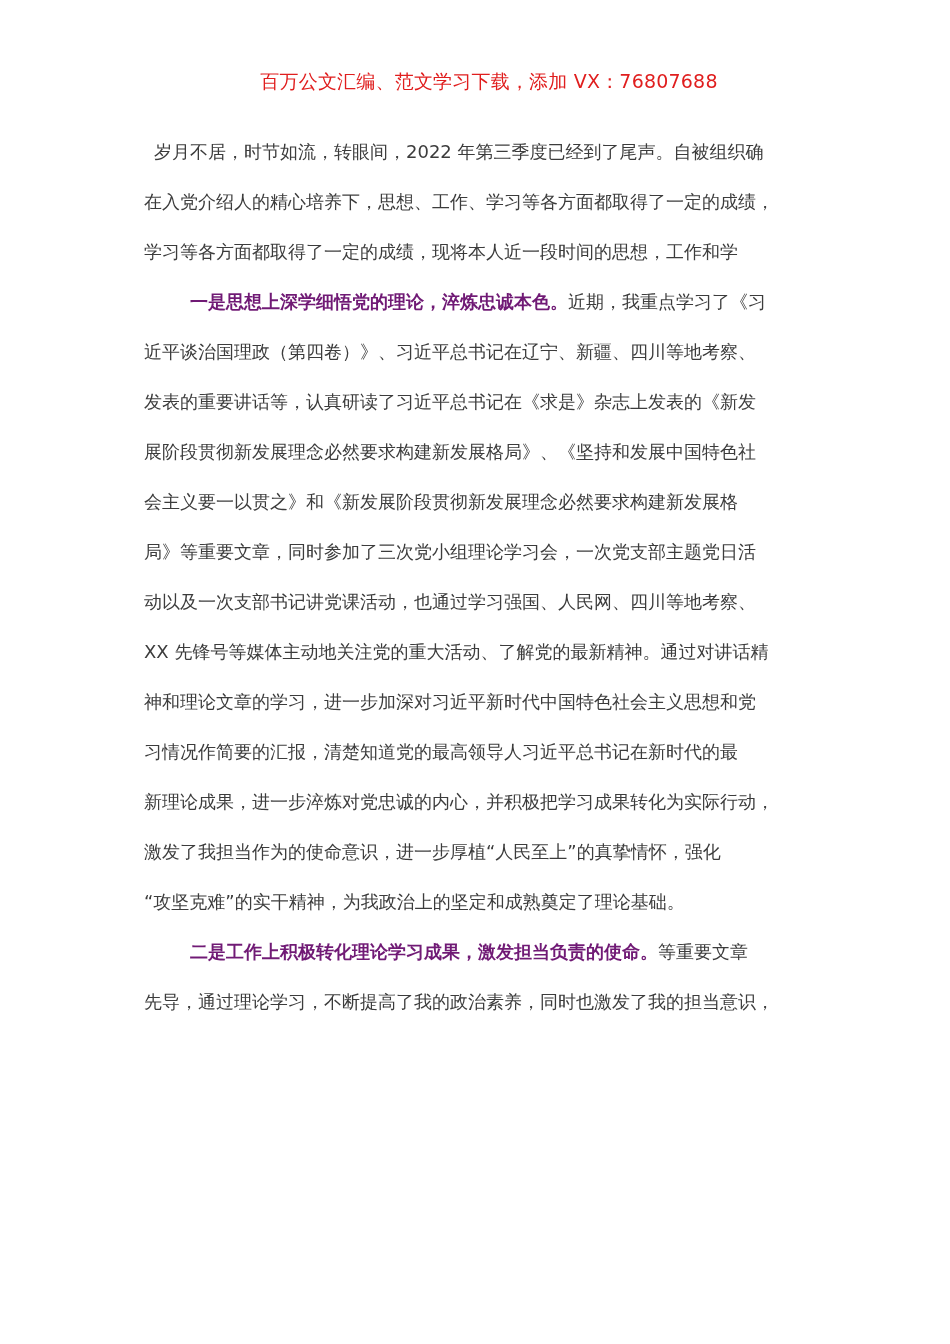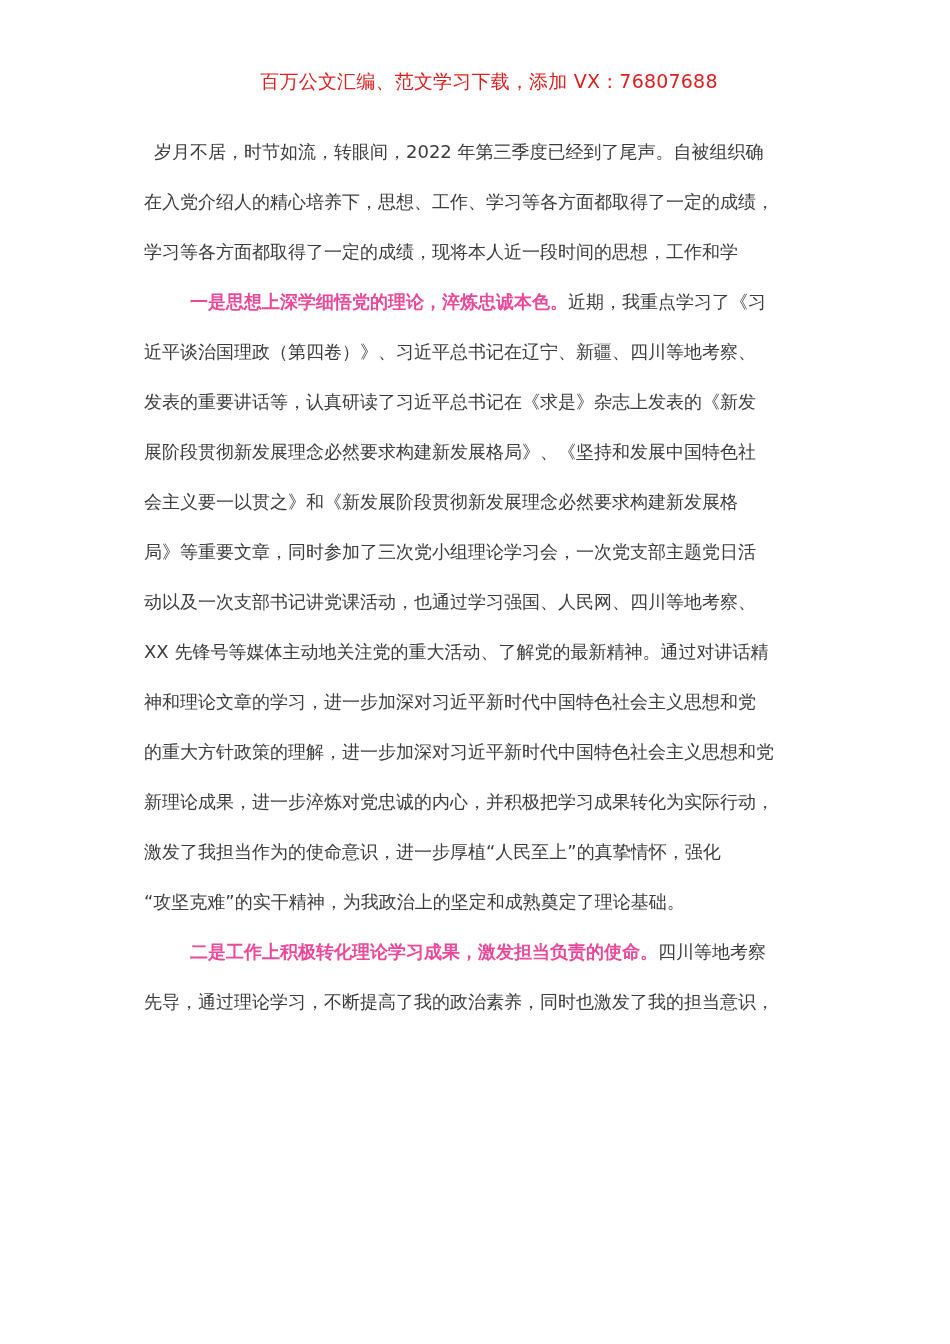--- a/index.html
+++ b/index.html
@@ -46,21 +46,21 @@
       white-space: nowrap;
     }
     .indent {
       padding-left: 46px;
     }
     .indent-small {
       padding-left: 10px;
     }
     .bold {
       font-weight: bold;
-      color: #ec4899;
+      color: #701a75;
     }
   </style>
 </head>
 <body>
 
 <div class="page">
 
   <div class="header-line">百万公文汇编、范文学习下载，添加 VX：76807688</div>
 
   <div class="body-text">
@@ -74,25 +74,25 @@
     <div>
       <div class="line indent"><span class="bold">一是思想上深学细悟党的理论，淬炼忠诚本色。</span><span>近期，我重点学习了《习</span></div>
       <div class="line">近平谈治国理政（第四卷）》、习近平总书记在辽宁、新疆、四川等地考察、</div>
       <div class="line">发表的重要讲话等，认真研读了习近平总书记在《求是》杂志上发表的《新发</div>
       <div class="line">展阶段贯彻新发展理念必然要求构建新发展格局》、《坚持和发展中国特色社</div>
       <div class="line">会主义要一以贯之》和《新发展阶段贯彻新发展理念必然要求构建新发展格</div>
       <div class="line">局》等重要文章，同时参加了三次党小组理论学习会，一次党支部主题党日活</div>
       <div class="line">动以及一次支部书记讲党课活动，也通过学习强国、人民网、四川等地考察、</div>
       <div class="line">XX 先锋号等媒体主动地关注党的重大活动、了解党的最新精神。通过对讲话精</div>
       <div class="line">神和理论文章的学习，进一步加深对习近平新时代中国特色社会主义思想和党</div>
-      <div class="line">的重大方针政策的理解，进一步加深对习近平新时代中国特色社会主义思想和党</div>
+      <div class="line">习情况作简要的汇报，清楚知道党的最高领导人习近平总书记在新时代的最</div>
       <div class="line">新理论成果，进一步淬炼对党忠诚的内心，并积极把学习成果转化为实际行动，</div>
       <div class="line">激发了我担当作为的使命意识，进一步厚植“人民至上”的真挚情怀，强化</div>
       <div class="line">“攻坚克难”的实干精神，为我政治上的坚定和成熟奠定了理论基础。</div>
     </div>
 
     <div>
-      <div class="line indent"><span class="bold">二是工作上积极转化理论学习成果，激发担当负责的使命。</span><span>四川等地考察</span></div>
+      <div class="line indent"><span class="bold">二是工作上积极转化理论学习成果，激发担当负责的使命。</span><span>等重要文章</span></div>
       <div class="line">先导，通过理论学习，不断提高了我的政治素养，同时也激发了我的担当意识，</div>
     </div>
 
   </div>
 </div>
 
 </body></html>

